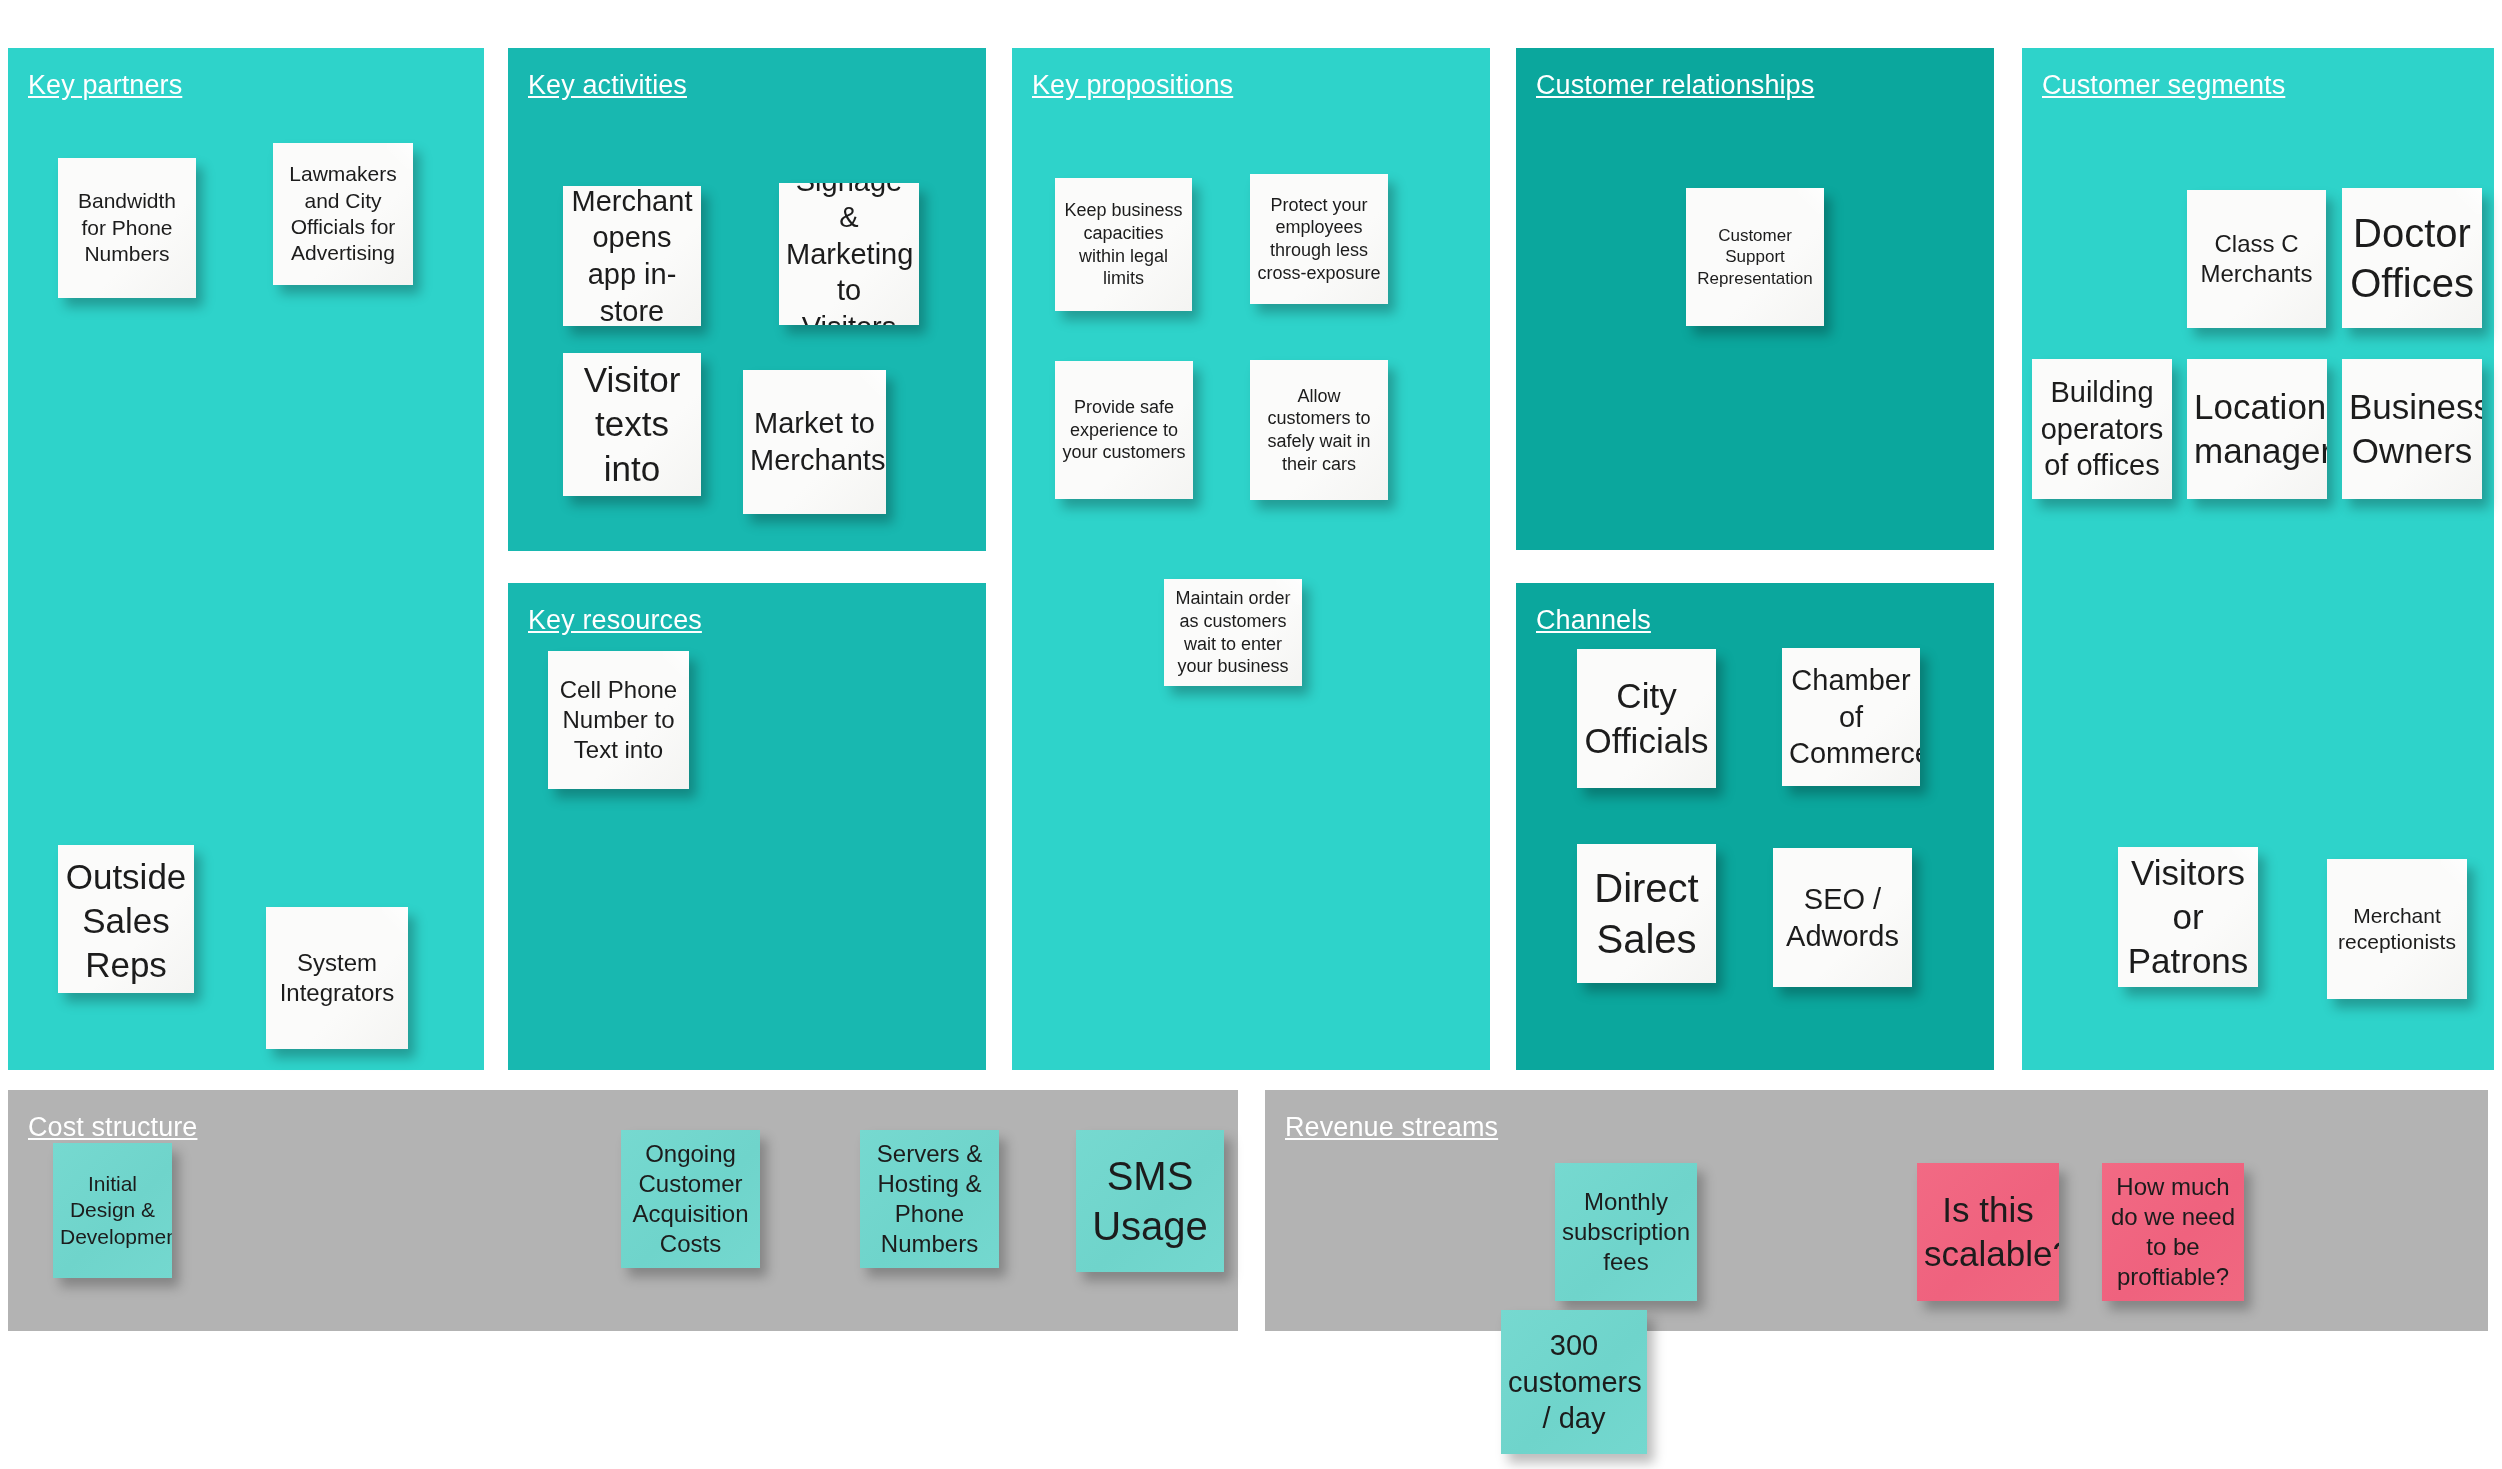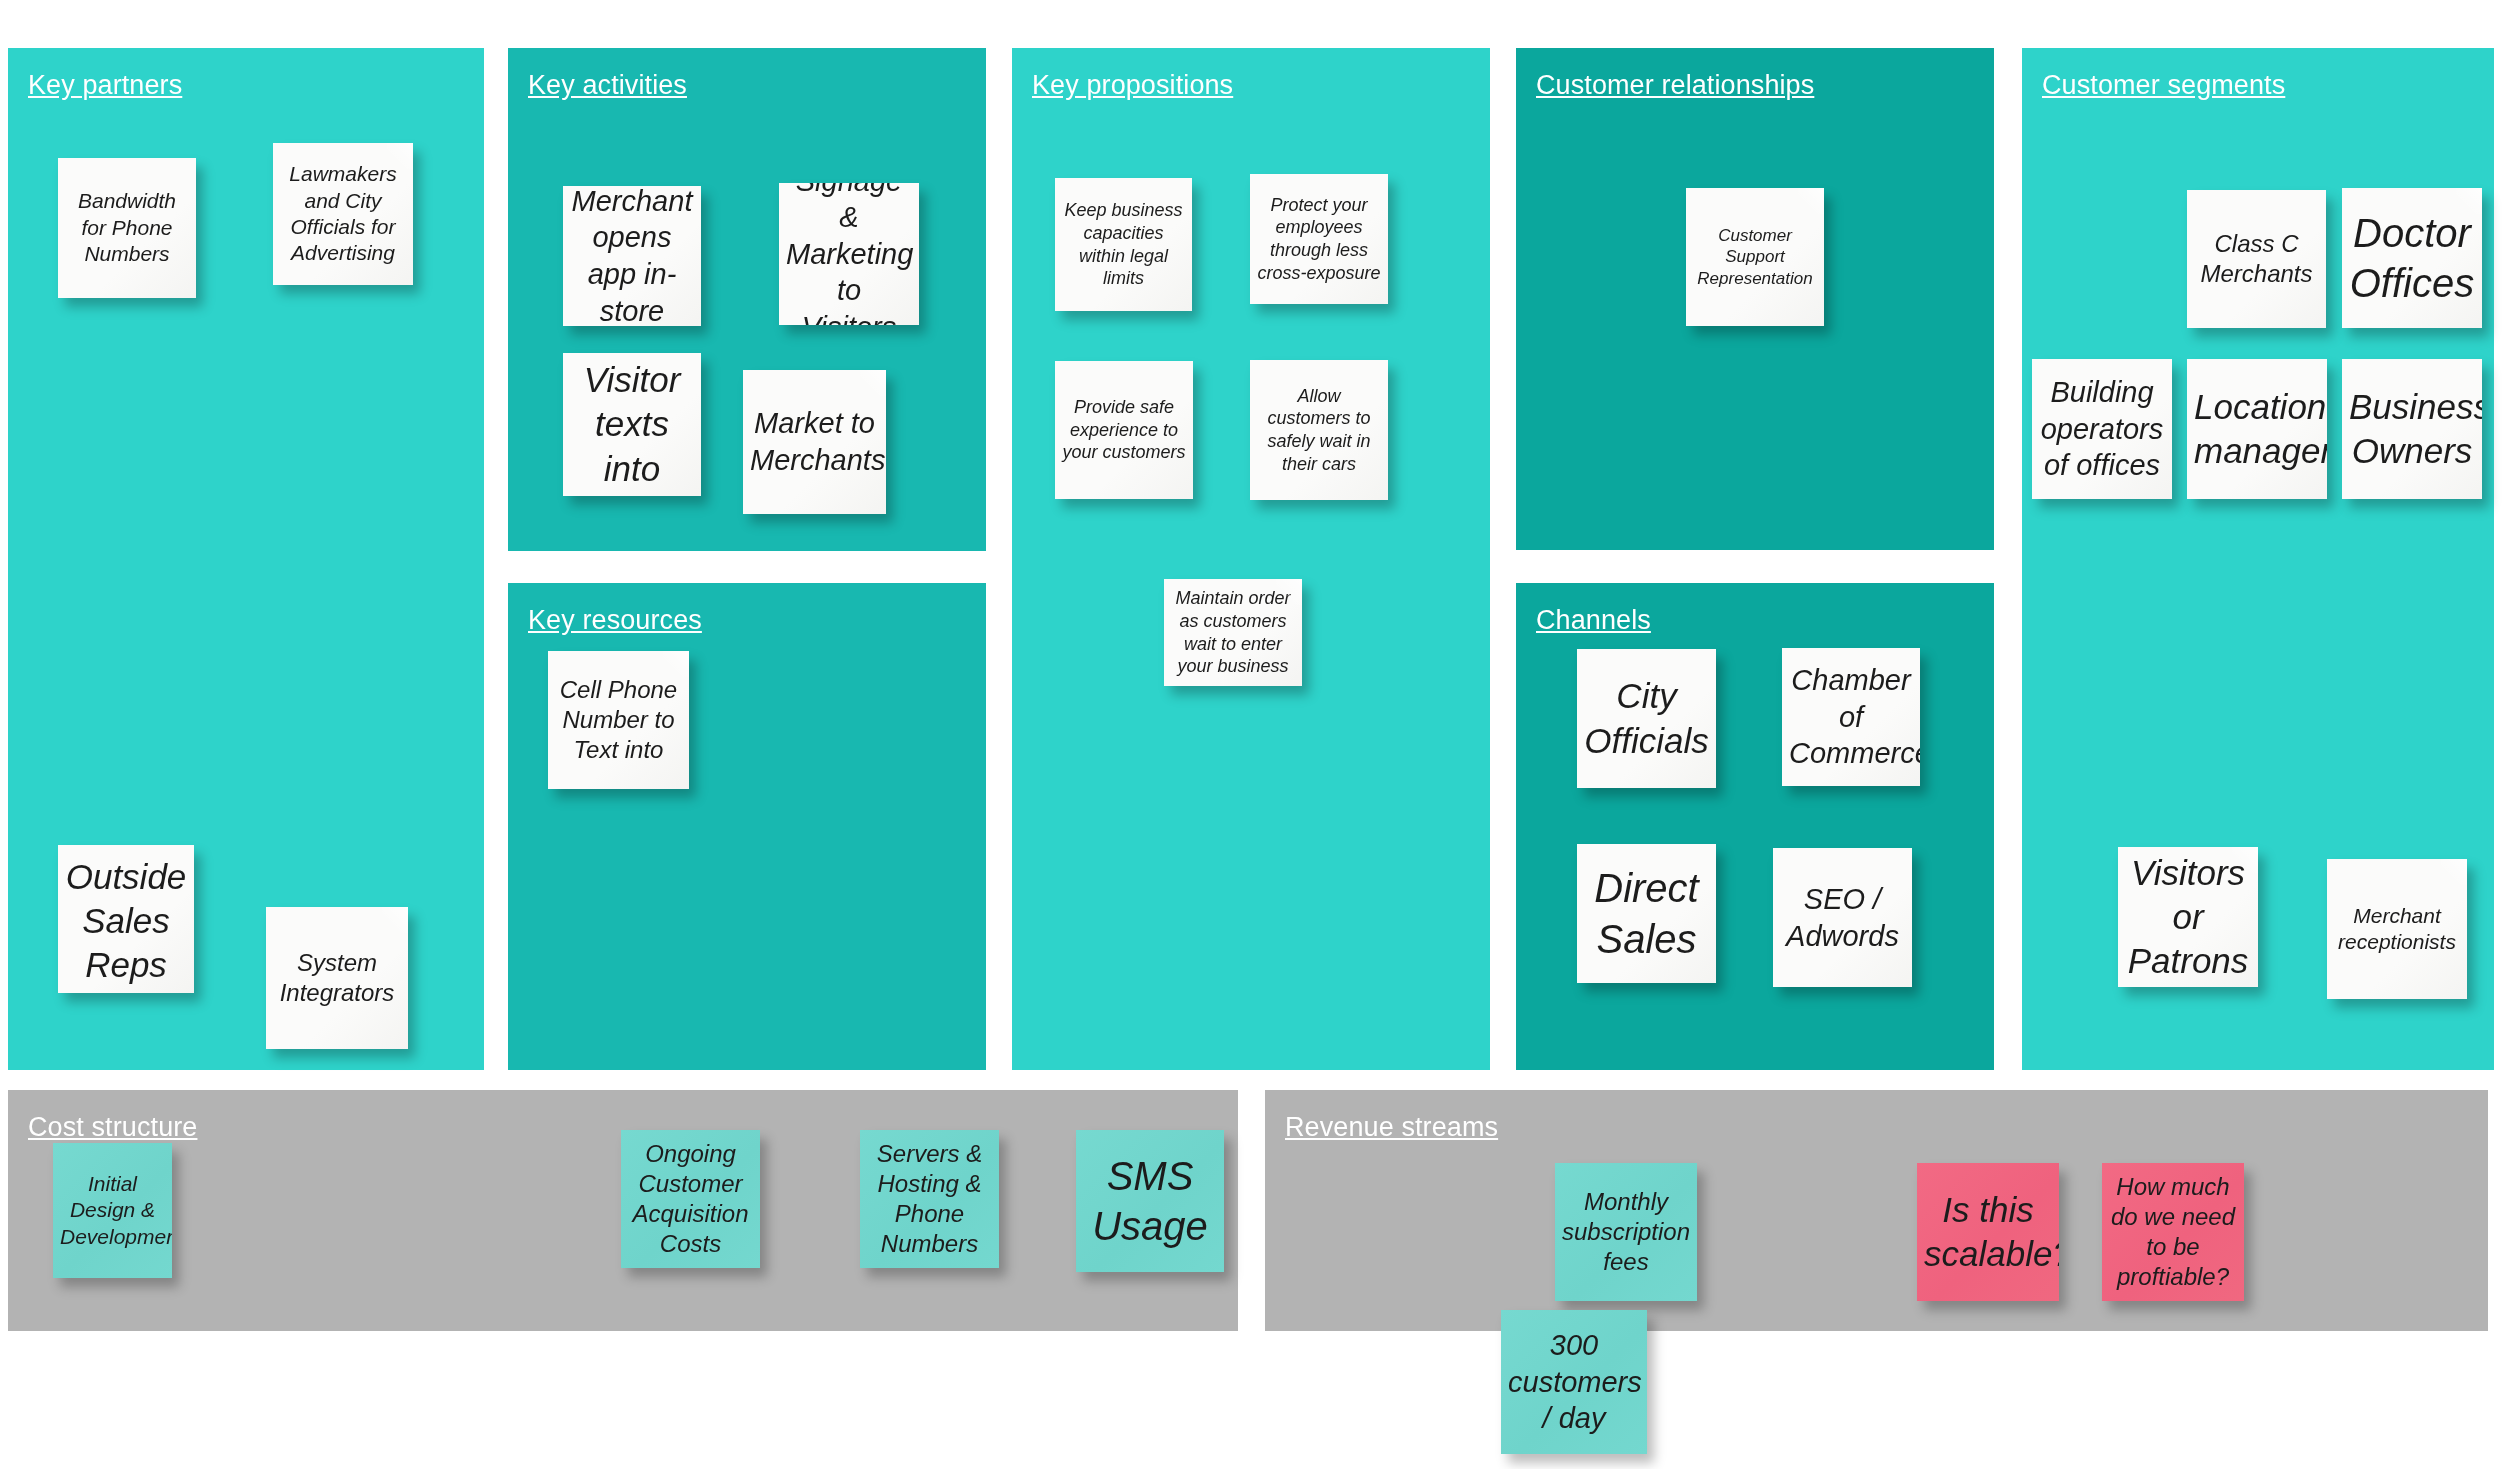--- a/index.html
+++ b/index.html
@@ -44,21 +44,20 @@
     box-sizing: border-box;
     display: flex;
     align-items: center;
     justify-content: center;
     text-align: center;
     color: #1c1c1c;
     line-height: 1.26;
     padding: 6px 7px;
     box-shadow: 7px 9px 11px rgba(0,0,0,0.26);
     overflow: hidden;
-    font-style: italic;
   }
   .note span { display: block; width: 100%; }
 
   .note.white {
     background: linear-gradient(135deg, #fbfbfa 0%, #fbfbfa 62%, #f4f4f2 100%);
   }
   .note.teal {
     background: linear-gradient(135deg, #76d9d0 0%, #6fd4cb 55%, #74d8cf 100%);
   }
   .note.pink {

